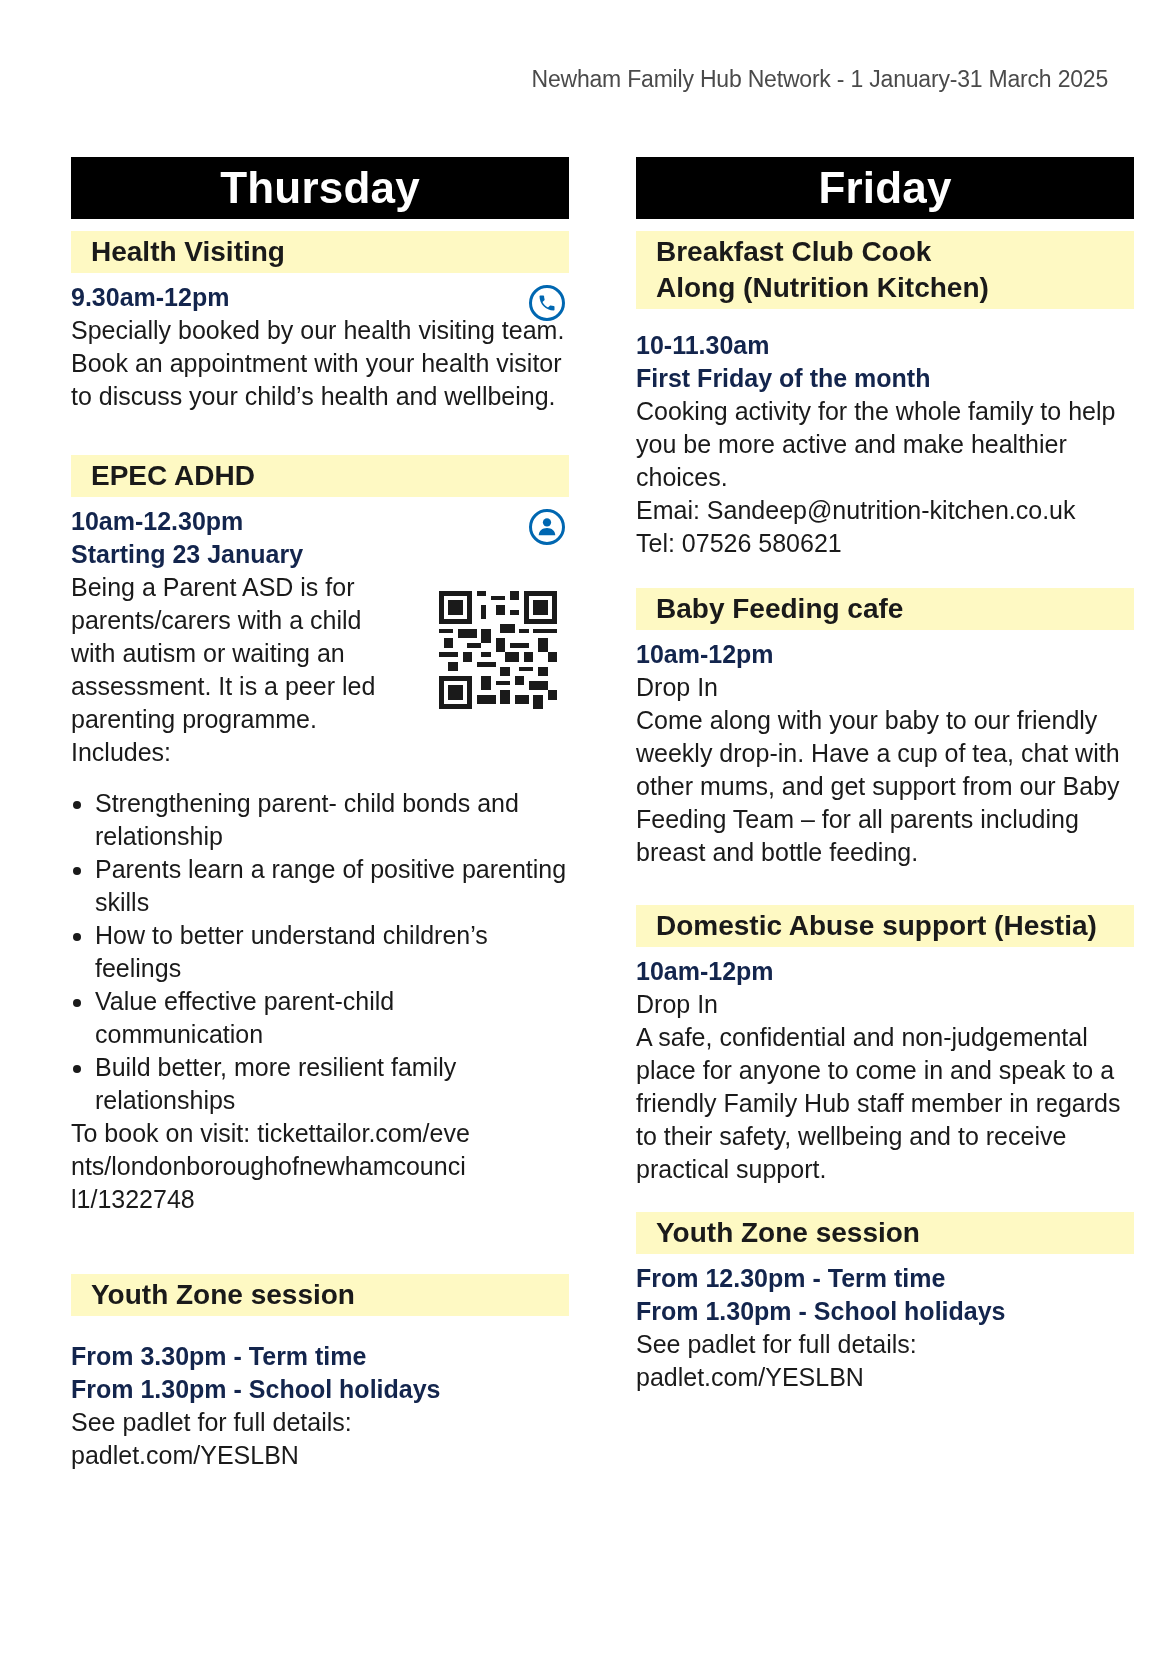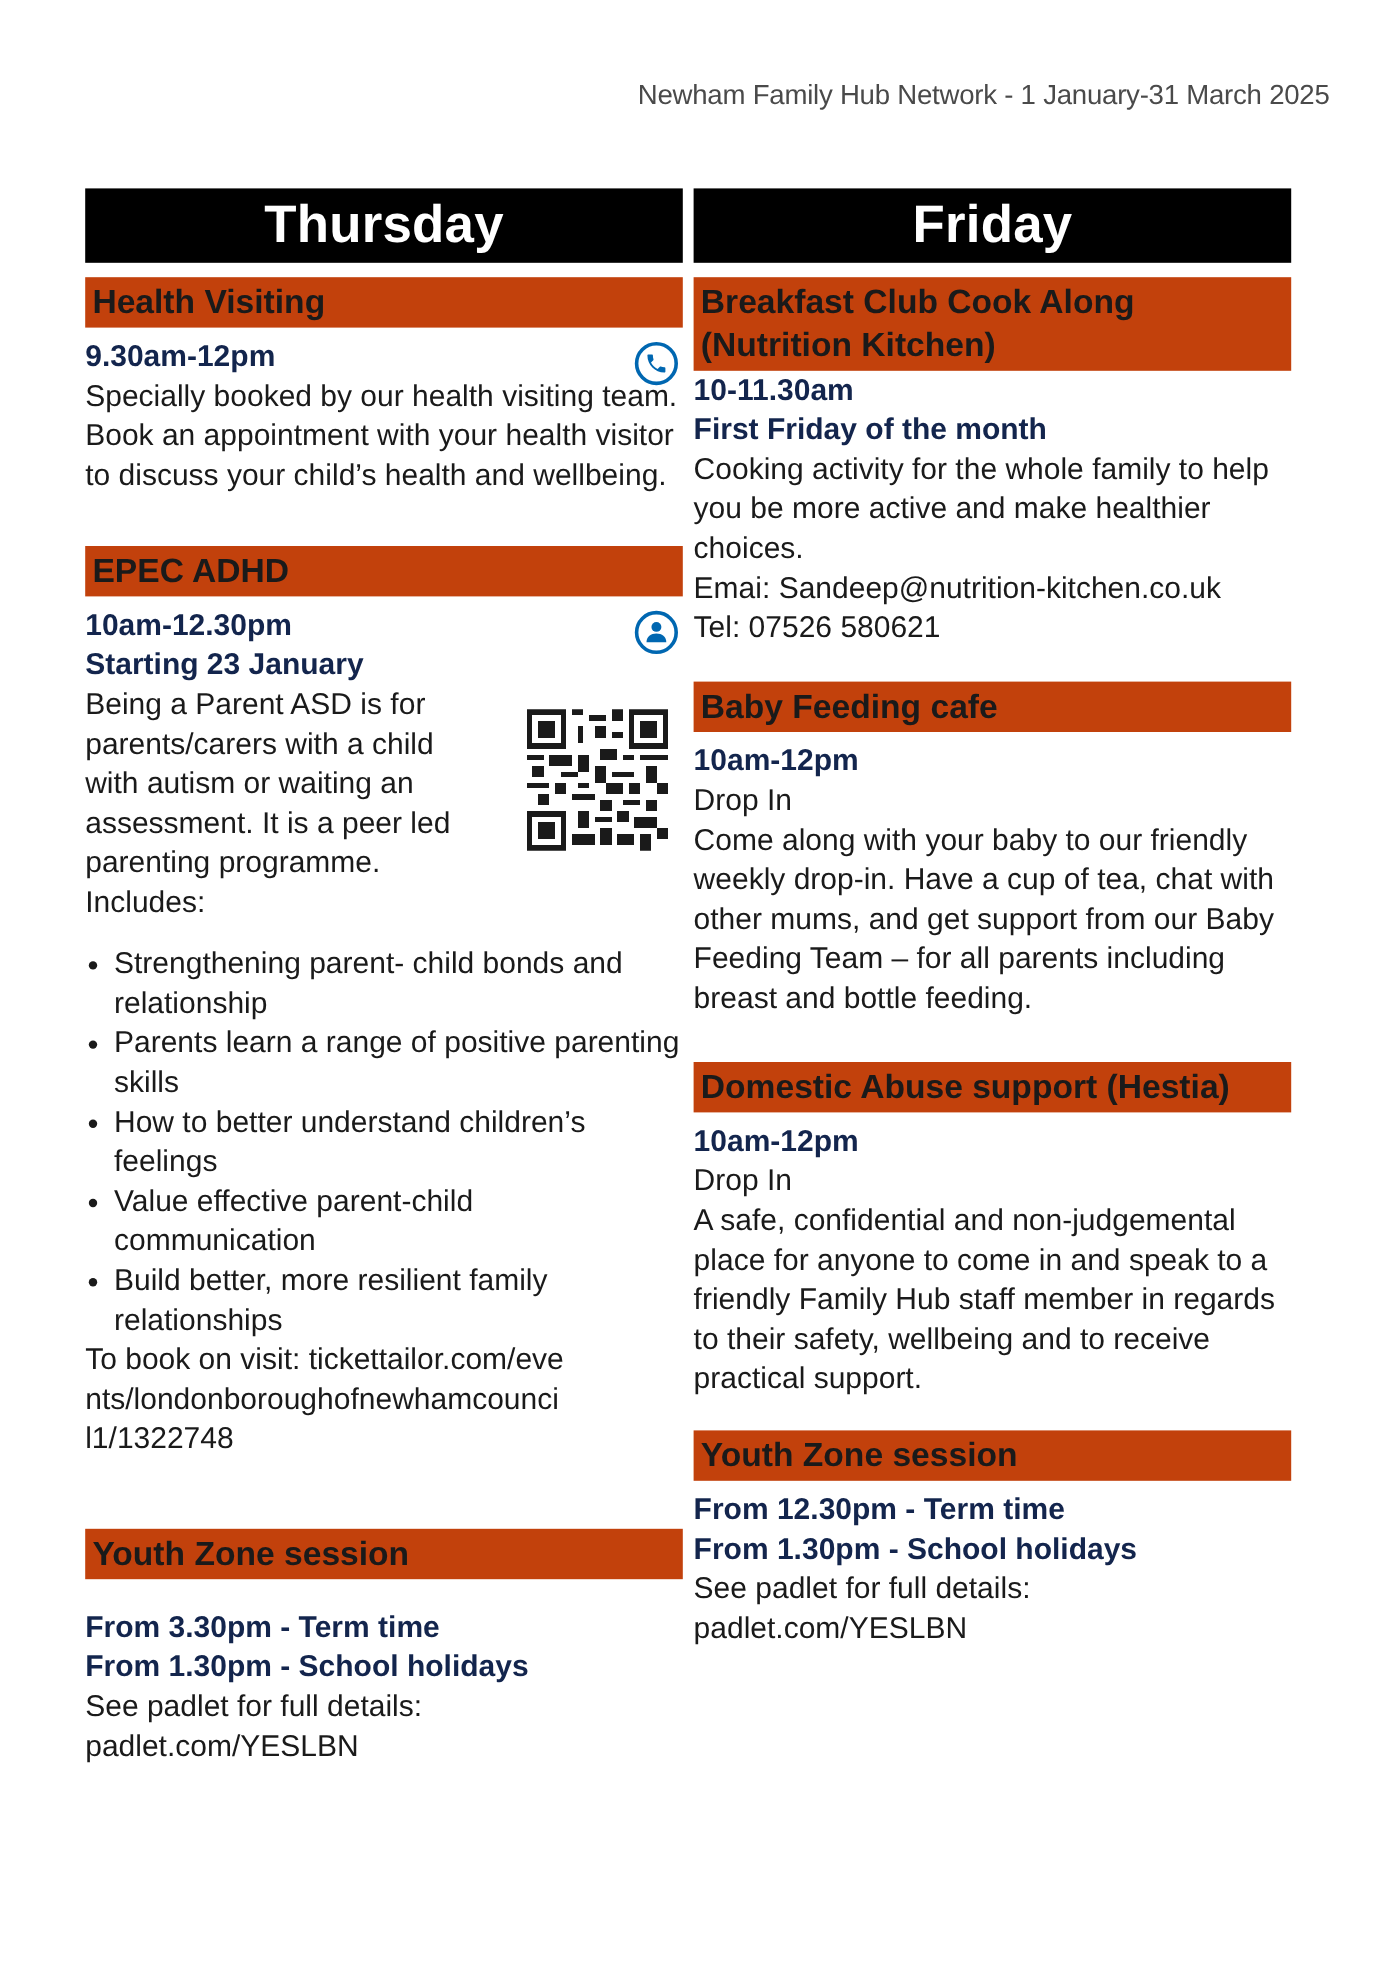--- a/index.html
+++ b/index.html
@@ -6,30 +6,30 @@
   body {
     width: 1166px; height: 1654px; position: relative; overflow: hidden;
     font-family: "Liberation Sans", sans-serif; color: #1a1a1a;
   }
   .page-header {
     position: absolute; right: 58px; top: 66px;
     font-size: 23px; color: #4a4a4a; letter-spacing: -0.2px;
   }
   .col { position: absolute; top: 157px; width: 498px; }
   .col-left { left: 71px; }
-  .col-right { left: 578px; }
+  .col-right { left: 636px; }
   .day-header {
     background: #000000; color: #ffffff; height: 62px;
     display: flex; align-items: center; justify-content: center;
     font-size: 44px; font-weight: bold; letter-spacing: 0.2px;
   }
   .section { position: relative; }
   .section-bar {
-    background: #c2410c; color: #1a1a1a; font-weight: bold;
-    font-size: 28px; line-height: 36px; padding: 3px 6px;
+    background: #fef9c3; color: #1a1a1a; font-weight: bold;
+    font-size: 28px; line-height: 36px; padding: 3px 20px;
   }
   .time, .subtitle, .bold-line {
     color: #13254d; font-weight: bold; font-size: 25px; line-height: 33px;
   }
   .body-text { font-size: 25px; line-height: 33px; color: #1a1a1a; }
   .link { color: #1a1a1a; text-underline-offset: 4px; }
   .icon-circle {
     position: absolute; right: 4px; width: 36px; height: 36px;
     border: 3px solid #0067b1; border-radius: 50%; box-sizing: border-box;
     display: flex; align-items: center; justify-content: center;
@@ -144,21 +144,21 @@
     <div class="body-text">See padlet for full details:</div>
     <div class="body-text"><span class="link">padlet.com/YESLBN</span></div>
   </div>
 </div>
 
 <div class="col col-right">
   <div class="day-header">Friday</div>
 
   <div class="section" style="margin-top:12px;">
     <div class="section-bar" style="padding-right:120px;">Breakfast Club Cook Along (Nutrition Kitchen)</div>
-    <div class="time" style="margin-top:0;">10-11.30am</div>
+    <div class="time" style="margin-top:20px;">10-11.30am</div>
     <div class="subtitle">First Friday of the month</div>
     <div class="body-text">Cooking activity for the whole family to help you be more active and make healthier choices.</div>
     <div class="body-text">
       <span>Emai: </span><span class="link">Sandeep@nutrition-kitchen.co.uk</span>
     </div>
     <div class="body-text">Tel: 07526 580621</div>
   </div>
 
   <div class="section" style="margin-top:28px;">
     <div class="section-bar">Baby Feeding cafe</div>

